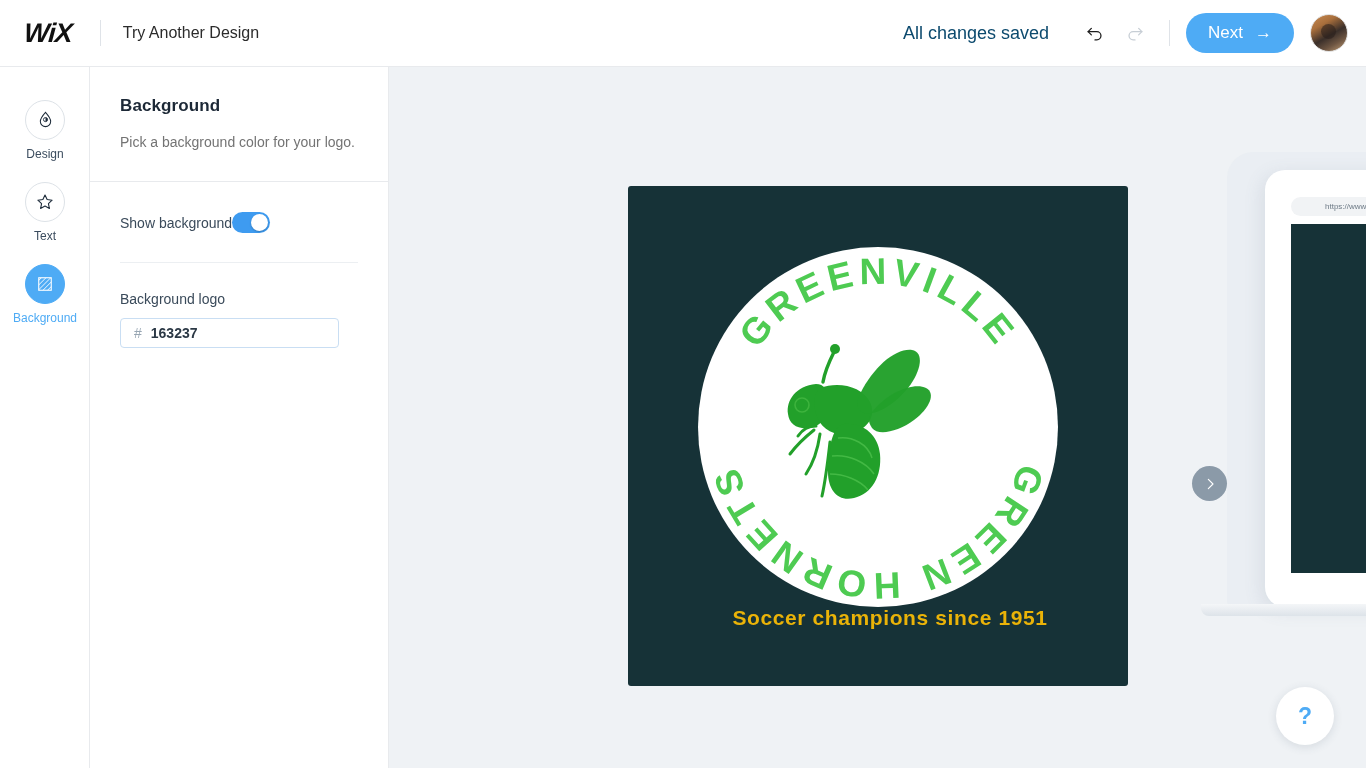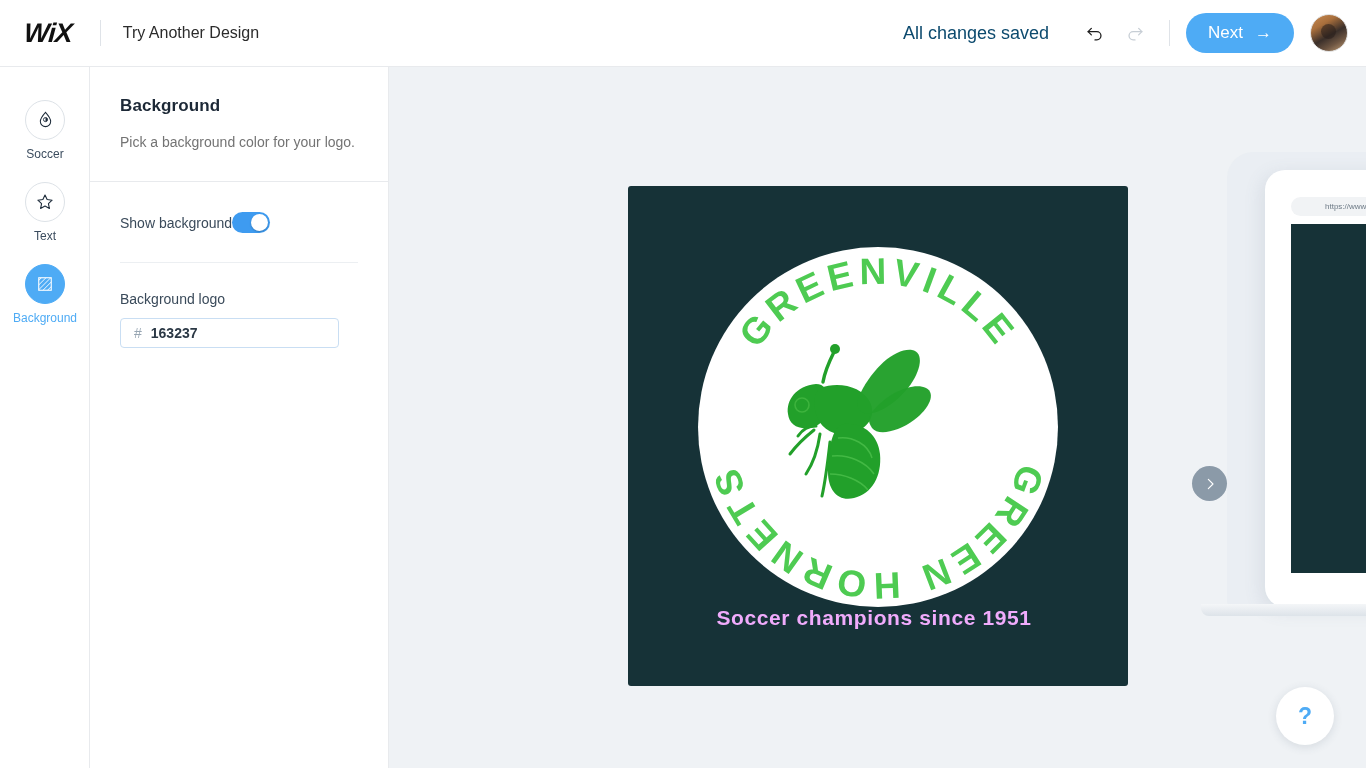--- a/index.html
+++ b/index.html
@@ -172,24 +172,24 @@
   }
   .arc-svg { position: absolute; left: 0; top: 0; }
   .arc-text {
     font-family: "Liberation Sans", sans-serif;
     font-size: 37px; font-weight: 700;
     fill: #4ecb52;
     letter-spacing: 5px;
   }
   .hornet { position: absolute; left: 148px; top: 140px; }
   .tagline {
-    position: absolute; left: 0; top: 420px; width: 492px;
+    position: absolute; left: 16px; top: 420px; width: 492px;
     text-align: center;
     font-size: 21px; font-weight: 700;
-    color: #f0abfc;
+    color: #eab308;
     letter-spacing: 0.6px;
     font-family: "Liberation Sans", sans-serif;
   }
 
   
   .device {
     position: absolute; left: 800px; top: 85px;
     width: 290px; height: 470px;
   }
   .device-ghost {
@@ -283,21 +283,21 @@
 <div class="rail">
 
   <div class="rail-item">
     <span class="rail-circle">
       <svg width="19" height="19" viewBox="0 0 24 24" fill="none">
         <path d="M12 3 C12 3 5.5 10.2 5.5 14.5 a6.5 6.5 0 0 0 13 0 C18.5 10.2 12 3 12 3 Z" stroke="#1d2b3a" stroke-width="1.3"></path>
         <path d="M12 9.5 a2.6 2.6 0 0 1 0 5.2 Z" fill="#1d2b3a"></path>
         <circle cx="12" cy="12.1" r="2.6" stroke="#1d2b3a" stroke-width="1.1" fill="none"></circle>
       </svg>
     </span>
-    <span class="rail-label">Soccer</span>
+    <span class="rail-label">Design</span>
   </div>
 
 
   <div class="rail-item">
     <span class="rail-circle">
       <svg width="20" height="20" viewBox="0 0 24 24" fill="none">
         <path d="M12 3.6 l2.55 5.5 6 .72 -4.43 4.1 1.18 5.94 L12 16.9 l-5.3 2.96 1.18 -5.94 -4.43 -4.1 6 -.72 Z" stroke="#1d2b3a" stroke-width="1.3" stroke-linejoin="round"></path>
       </svg>
     </span>
     <span class="rail-label">Text</span>

